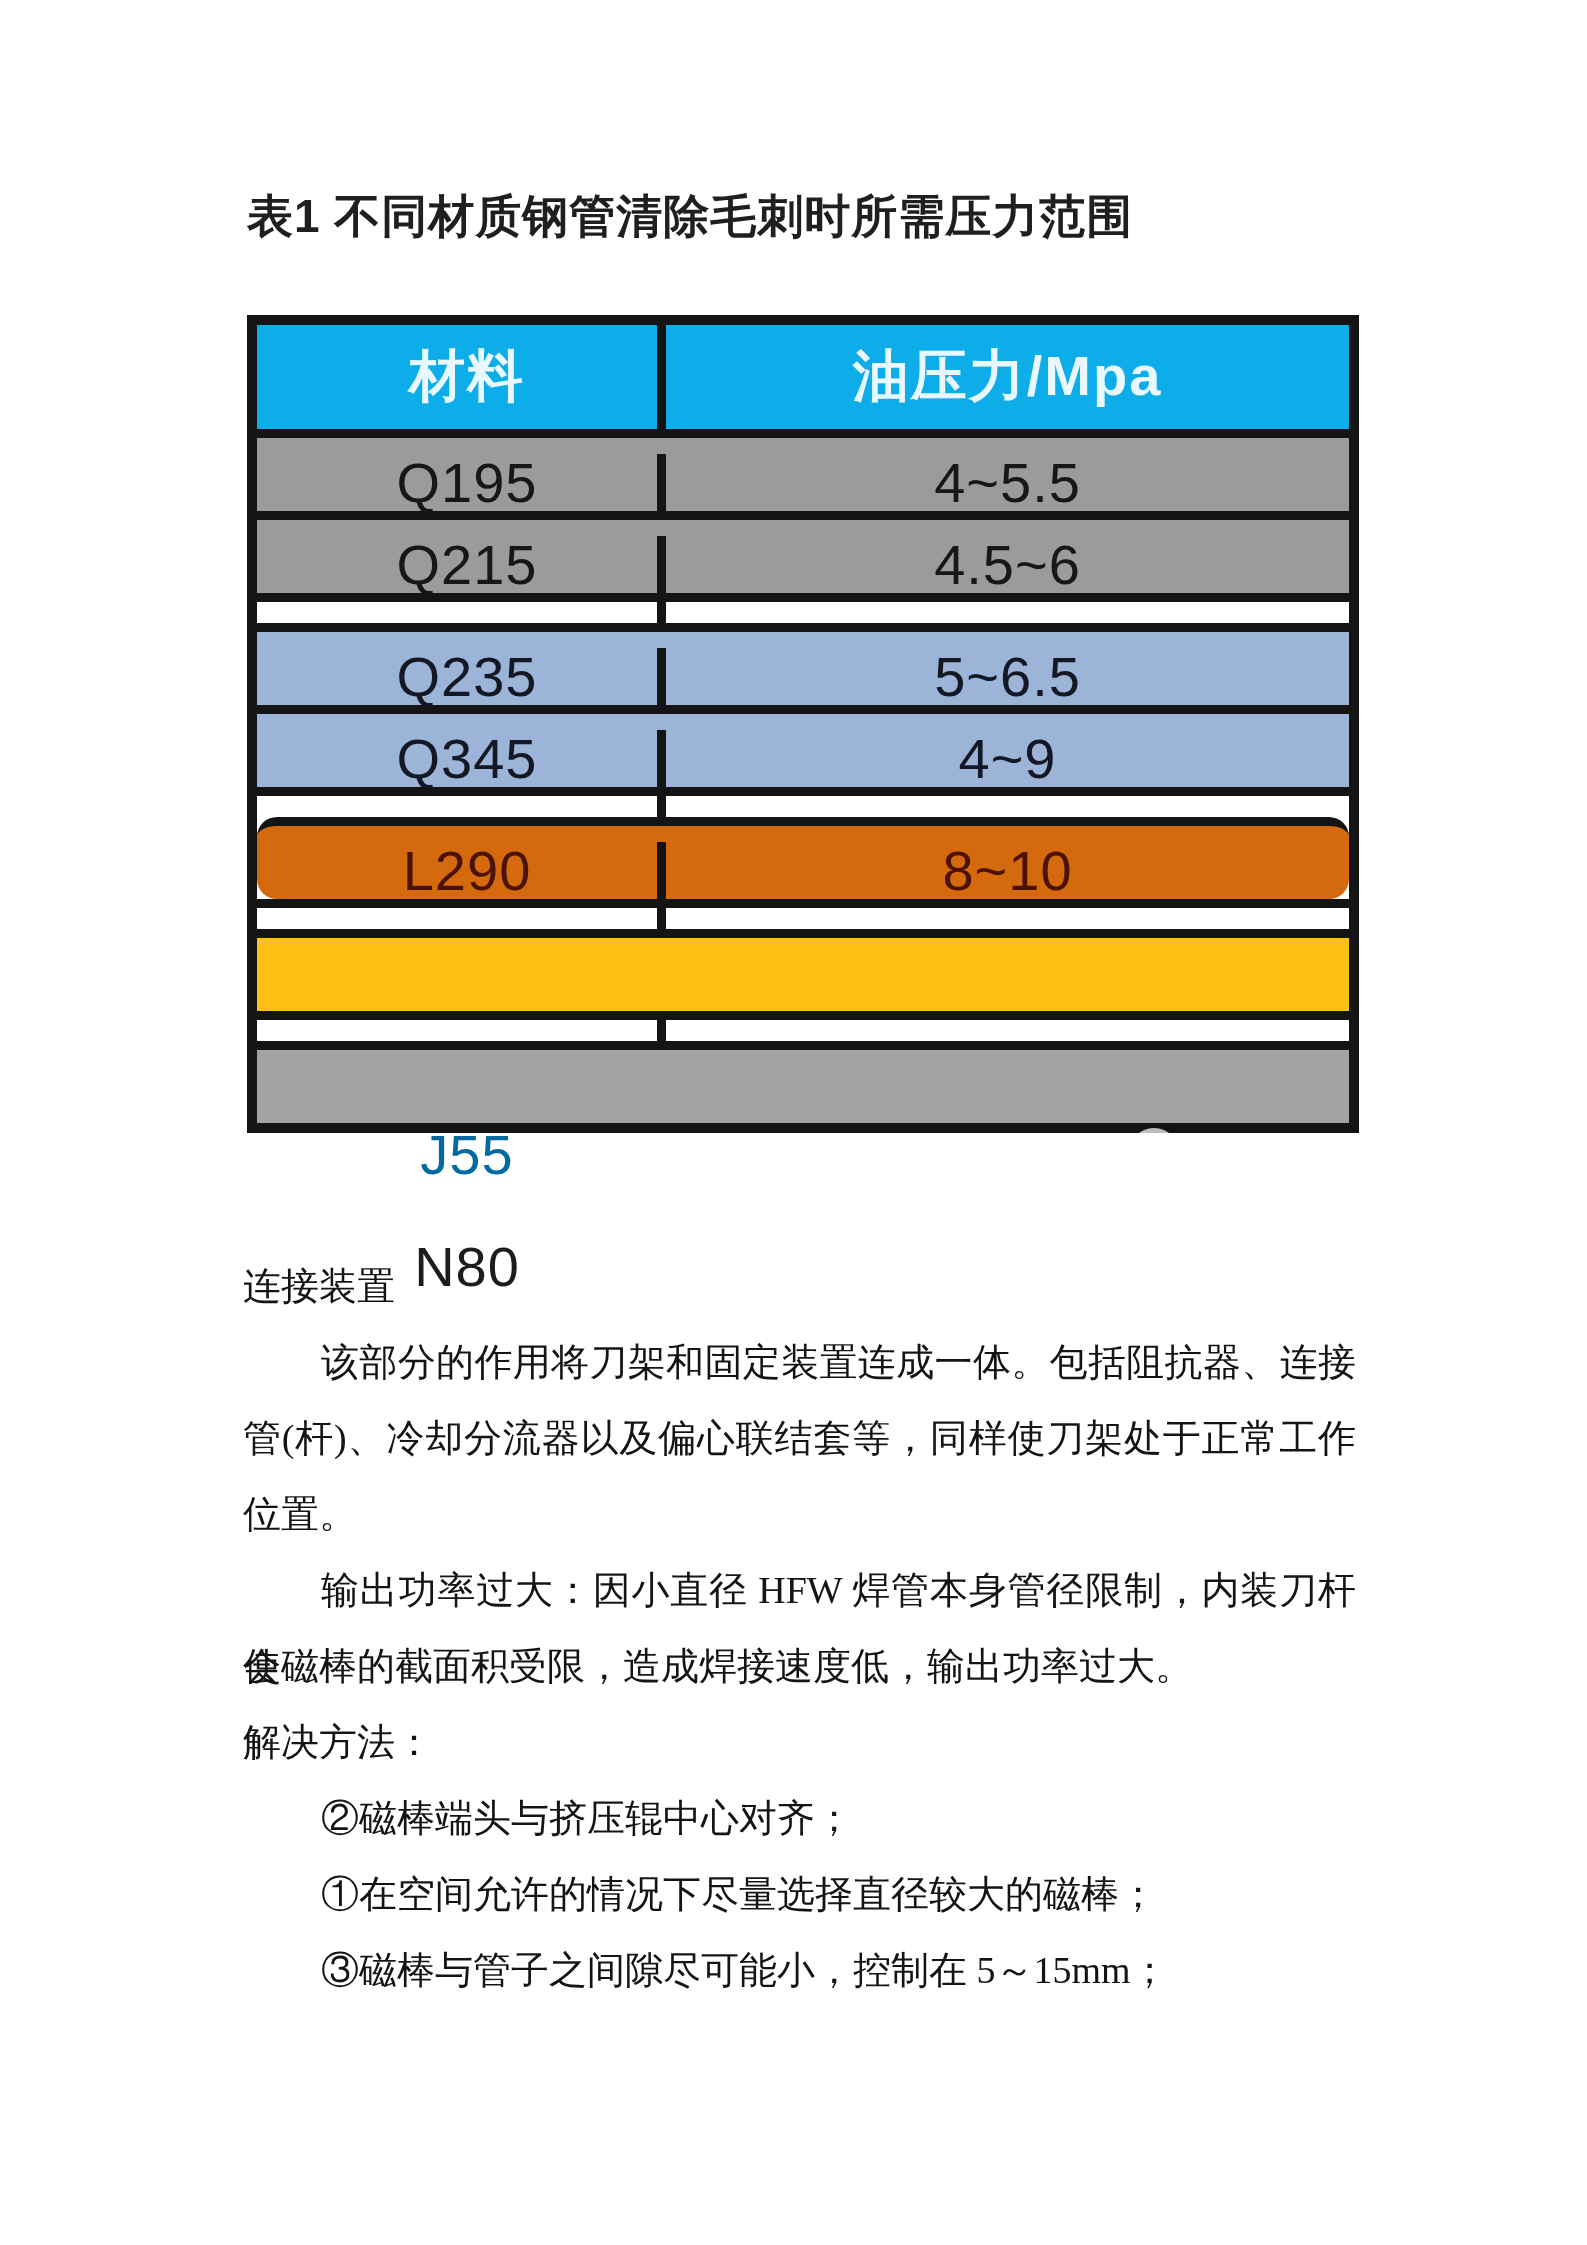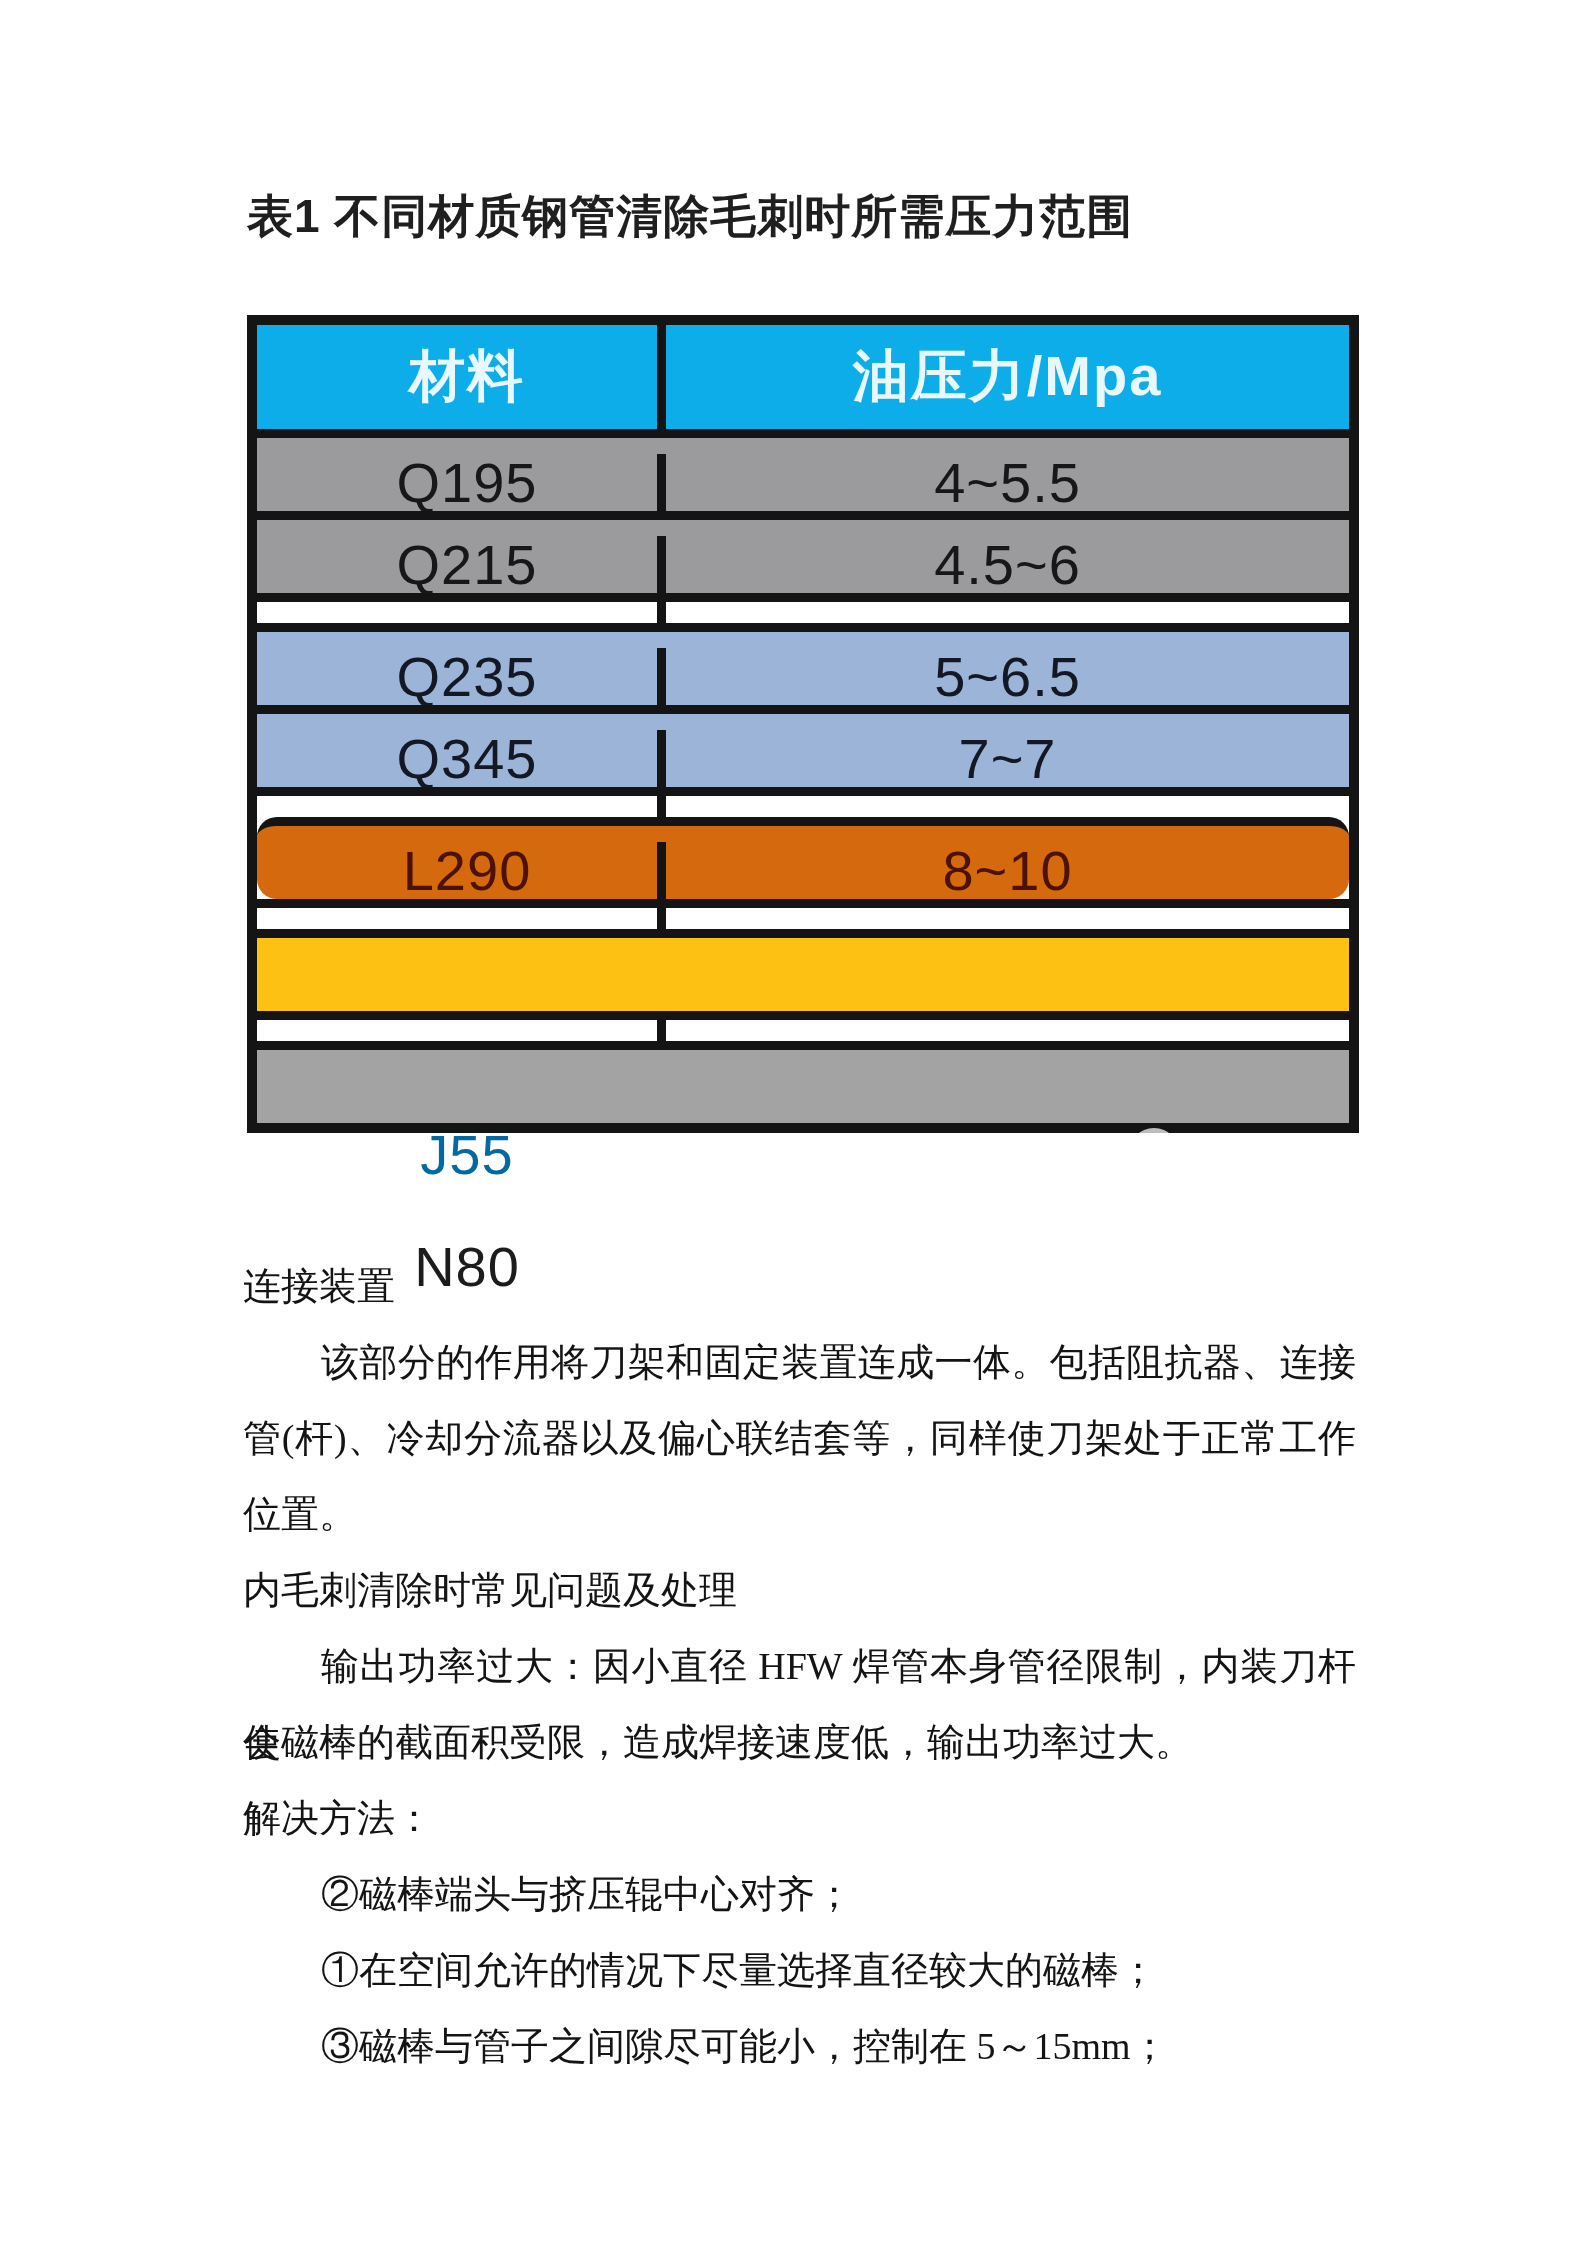--- a/index.html
+++ b/index.html
@@ -105,21 +105,21 @@
       <div class="trow sprow">
         <div class="cell c1"></div>
         <div class="cell c2"></div>
       </div>
       <div class="trow drow" style="background: rgb(156, 180, 216); color: rgb(20, 24, 36);">
         <div class="cell c1">Q235</div>
         <div class="cell c2">5~6.5</div>
       </div>
       <div class="trow drow" style="background: rgb(156, 180, 216); color: rgb(20, 24, 36);">
         <div class="cell c1">Q345</div>
-        <div class="cell c2">7~7</div>
+        <div class="cell c2">4~9</div>
       </div>
       <div class="trow sprow">
         <div class="cell c1"></div>
         <div class="cell c2"></div>
       </div>
       <div class="trow drow" style="background: rgb(212, 105, 14); color: rgb(77, 18, 6); border-radius: 20px;">
         <div class="cell c1">L290</div>
         <div class="cell c2">8~10</div>
       </div>
       <div class="trow sprow">
@@ -144,21 +144,20 @@
     <span class="wm-logo"></span>
     <span class="wm-text">知乎 @冷弯共同体</span>
   </div>
 
   <div class="doc-body" id="doc-body">
 
   <div class="bline">连接装置</div>
       <div class="bline indent justify">该部分的作用将刀架和固定装置连成一体。包括阻抗器、连接</div>
       <div class="bline justify">管(杆)、冷却分流器以及偏心联结套等，同样使刀架处于正常工作</div>
       <div class="bline">位置。</div>
-      <div class="bline">内毛刺清除时常见问题及处理</div>
       <div class="bline indent justify">输出功率过大：因小直径 HFW 焊管本身管径限制，内装刀杆会</div>
       <div class="bline">使磁棒的截面积受限，造成焊接速度低，输出功率过大。</div>
       <div class="bline">解决方法：</div>
       <div class="bline indent">②磁棒端头与挤压辊中心对齐；</div>
       <div class="bline indent">①在空间允许的情况下尽量选择直径较大的磁棒；</div>
       <div class="bline indent">③磁棒与管子之间隙尽可能小，控制在 5～15mm；</div>
     </div>
 
 </div>
 

